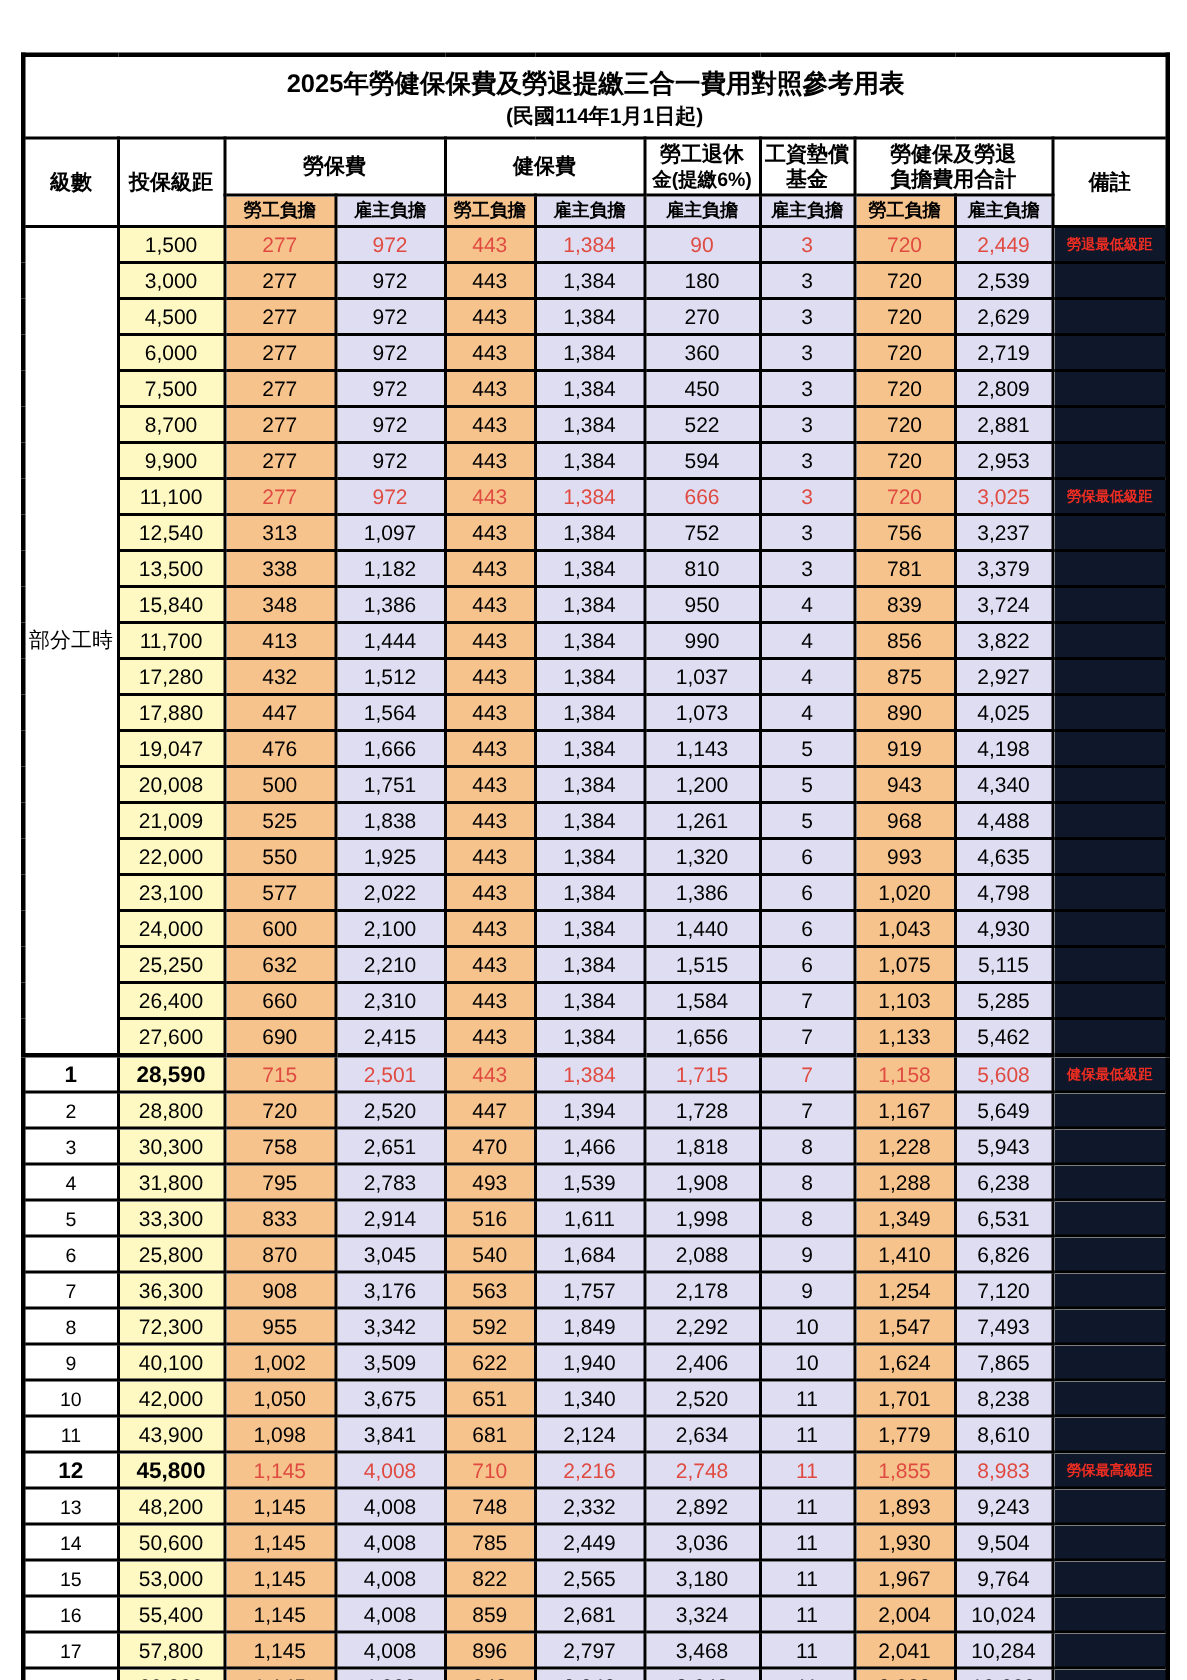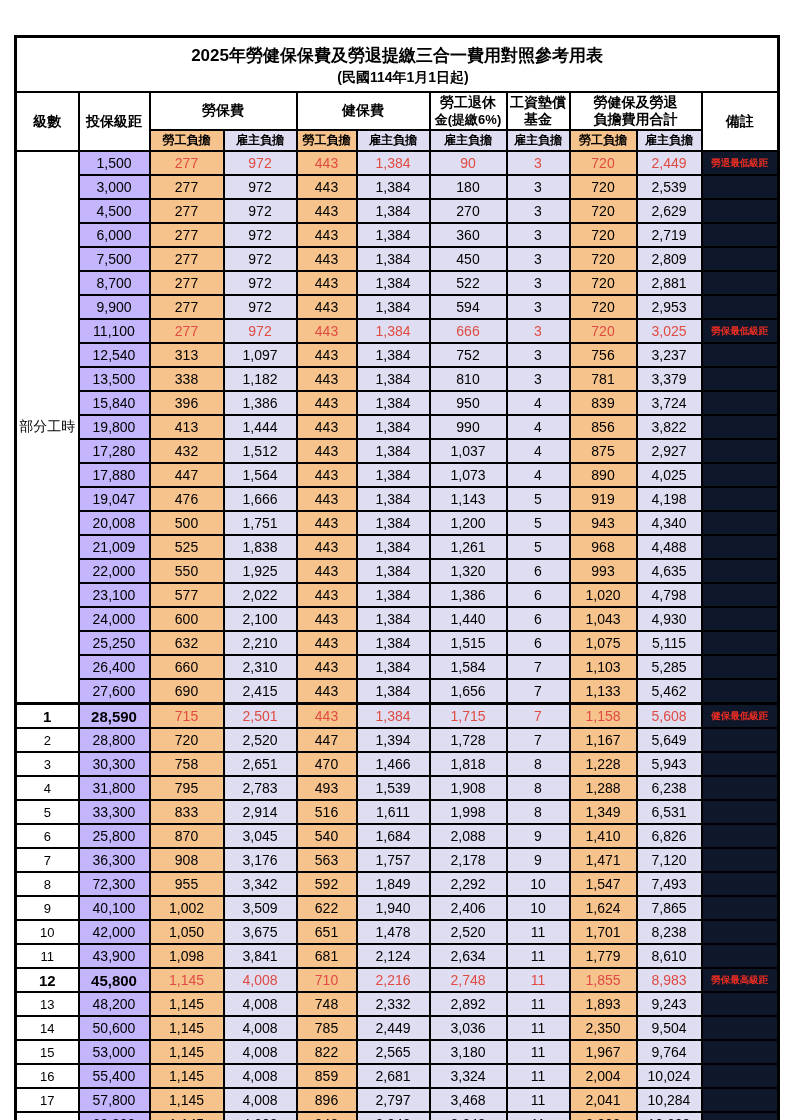--- a/index.html
+++ b/index.html
@@ -14,21 +14,21 @@
   .title-line{font-size:17px;font-weight:700;line-height:1.55;}
   .subtitle-line{font-size:14px;font-weight:700;line-height:1.2;padding-left:12px;}
   .grp{font-size:14px;font-weight:700;height:36px;line-height:1.25;background:#fff;}
   .grp .l2{font-size:13px;}
   .sub{font-size:12px;font-weight:700;height:19px;}
   .c-emp{background:#F7C38C;}
   .c-er{background:#DFDDF2;}
   tbody td{font-size:14px;height:22px;}
   td.level-cell{font-size:13px;background:#fff;}
   td.part-time{font-size:14px;}
-  td.bracket-cell{font-size:14px;background:#c4b5fd;}
+  td.bracket-cell{font-size:14px;background:#fef9c3;}
   td.note-cell{font-size:9.5px;font-weight:700;background:#0f172a;color:#000;
                letter-spacing:0;}
   tr.red-row td.c-emp, tr.red-row td.c-er{color:#DF4B41;}
   tr.red-row td.note-cell{color:#EE2D22;}
   tr.bold-row td.level-cell, tr.bold-row td.bracket-cell{
                font-weight:700;font-size:15px;}
   tr.section-start td{border-top:3px solid #000;}
 </style>
 </head>
 <body>
@@ -202,32 +202,32 @@
           <td class="c-emp">443</td>
           <td class="c-er">1,384</td>
           <td class="c-er">810</td>
           <td class="c-er">3</td>
           <td class="c-emp">781</td>
           <td class="c-er">3,379</td>
           <td class="note-cell"></td>
         </tr>
         <tr>
           <td class="bracket-cell">15,840</td>
-          <td class="c-emp">396</td>
+          <td class="c-emp">348</td>
           <td class="c-er">1,386</td>
           <td class="c-emp">443</td>
           <td class="c-er">1,384</td>
           <td class="c-er">950</td>
           <td class="c-er">4</td>
           <td class="c-emp">839</td>
           <td class="c-er">3,724</td>
           <td class="note-cell"></td>
         </tr>
         <tr>
-          <td class="bracket-cell">19,800</td>
+          <td class="bracket-cell">11,700</td>
           <td class="c-emp">413</td>
           <td class="c-er">1,444</td>
           <td class="c-emp">443</td>
           <td class="c-er">1,384</td>
           <td class="c-er">990</td>
           <td class="c-er">4</td>
           <td class="c-emp">856</td>
           <td class="c-er">3,822</td>
           <td class="note-cell"></td>
         </tr>
@@ -443,21 +443,21 @@
         </tr>
         <tr>
           <td class="level-cell">7</td>
           <td class="bracket-cell">36,300</td>
           <td class="c-emp">908</td>
           <td class="c-er">3,176</td>
           <td class="c-emp">563</td>
           <td class="c-er">1,757</td>
           <td class="c-er">2,178</td>
           <td class="c-er">9</td>
-          <td class="c-emp">1,471</td>
+          <td class="c-emp">1,254</td>
           <td class="c-er">7,120</td>
           <td class="note-cell"></td>
         </tr>
         <tr>
           <td class="level-cell">8</td>
           <td class="bracket-cell">72,300</td>
           <td class="c-emp">955</td>
           <td class="c-er">3,342</td>
           <td class="c-emp">592</td>
           <td class="c-er">1,849</td>
@@ -479,21 +479,21 @@
           <td class="c-emp">1,624</td>
           <td class="c-er">7,865</td>
           <td class="note-cell"></td>
         </tr>
         <tr>
           <td class="level-cell">10</td>
           <td class="bracket-cell">42,000</td>
           <td class="c-emp">1,050</td>
           <td class="c-er">3,675</td>
           <td class="c-emp">651</td>
-          <td class="c-er">1,478</td>
+          <td class="c-er">1,340</td>
           <td class="c-er">2,520</td>
           <td class="c-er">11</td>
           <td class="c-emp">1,701</td>
           <td class="c-er">8,238</td>
           <td class="note-cell"></td>
         </tr>
         <tr>
           <td class="level-cell">11</td>
           <td class="bracket-cell">43,900</td>
           <td class="c-emp">1,098</td>
@@ -534,21 +534,21 @@
         </tr>
         <tr>
           <td class="level-cell">14</td>
           <td class="bracket-cell">50,600</td>
           <td class="c-emp">1,145</td>
           <td class="c-er">4,008</td>
           <td class="c-emp">785</td>
           <td class="c-er">2,449</td>
           <td class="c-er">3,036</td>
           <td class="c-er">11</td>
-          <td class="c-emp">2,350</td>
+          <td class="c-emp">1,930</td>
           <td class="c-er">9,504</td>
           <td class="note-cell"></td>
         </tr>
         <tr>
           <td class="level-cell">15</td>
           <td class="bracket-cell">53,000</td>
           <td class="c-emp">1,145</td>
           <td class="c-er">4,008</td>
           <td class="c-emp">822</td>
           <td class="c-er">2,565</td>

